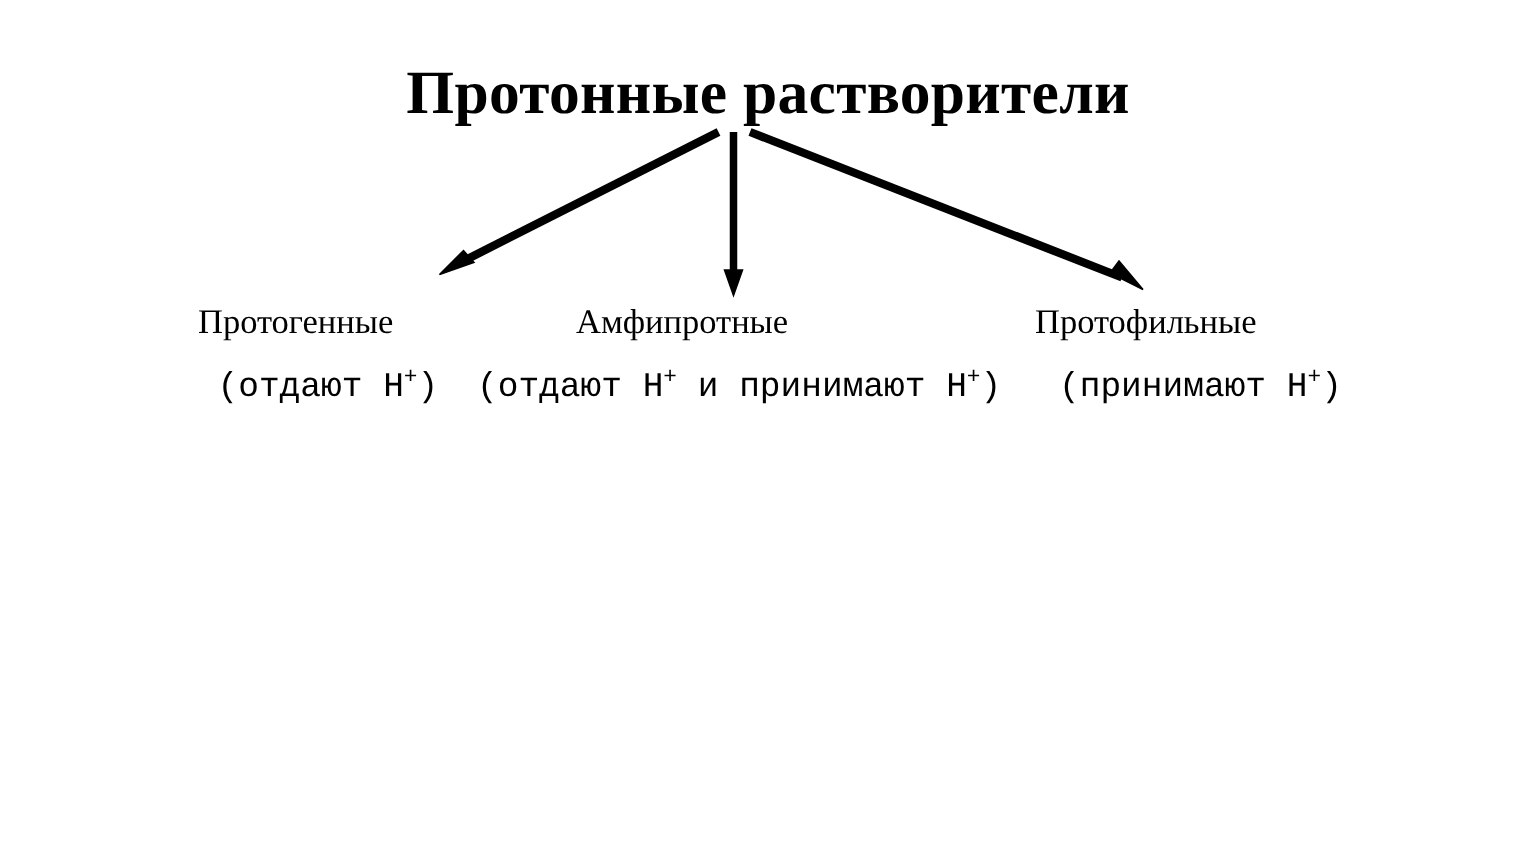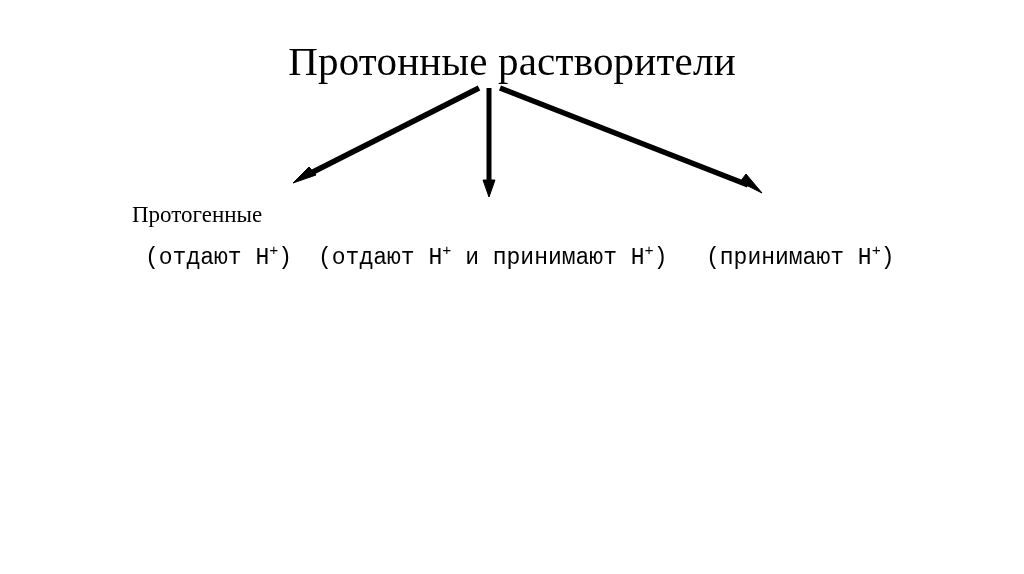--- a/index.html
+++ b/index.html
@@ -22,21 +22,21 @@
   }
   
   #title {
     position: absolute;
     left: 0;
     top: 36px;
     width: 1024px;
     text-align: center;
     font-size: 41px;
     line-height: 50px;
-    font-weight: 400;
+    font-weight: 700;
     letter-spacing: 0.2px;
     white-space: nowrap;
   }
   
   #arrows {
     position: absolute;
     left: 0;
     top: 0;
     width: 1024px;
     height: 574px;
@@ -107,20 +107,22 @@
 
       <g>
         <line x1="500" y1="88" x2="748" y2="185" stroke-width="5.5" stroke-linecap="butt"></line>
         <polygon points="762,193 740,182 746,174"></polygon>
       </g>
     </g>
   </svg>
 
   <div class="cat-row">
     <div class="cat-label" id="cat-protogenic">Протогенные</div>
+    <div class="cat-label" id="cat-amphiprotic">Амфипротные</div>
+    <div class="cat-label" id="cat-protophilic">Протофильные</div>
   </div>
 
   <div class="desc-row">
 
     <div class="desc-label" id="desc-protogenic"><span>(отдают H</span><span class="sup">+</span><span>)</span></div>
 
     <div class="desc-label" id="desc-protophilic"><span>(принимают H</span><span class="sup">+</span><span>)</span></div>
 
     <div class="desc-label" id="desc-amphiprotic"><span>(отдают H</span><span class="sup">+</span><span> и принимают H</span><span class="sup">+</span><span>)</span></div>
 

